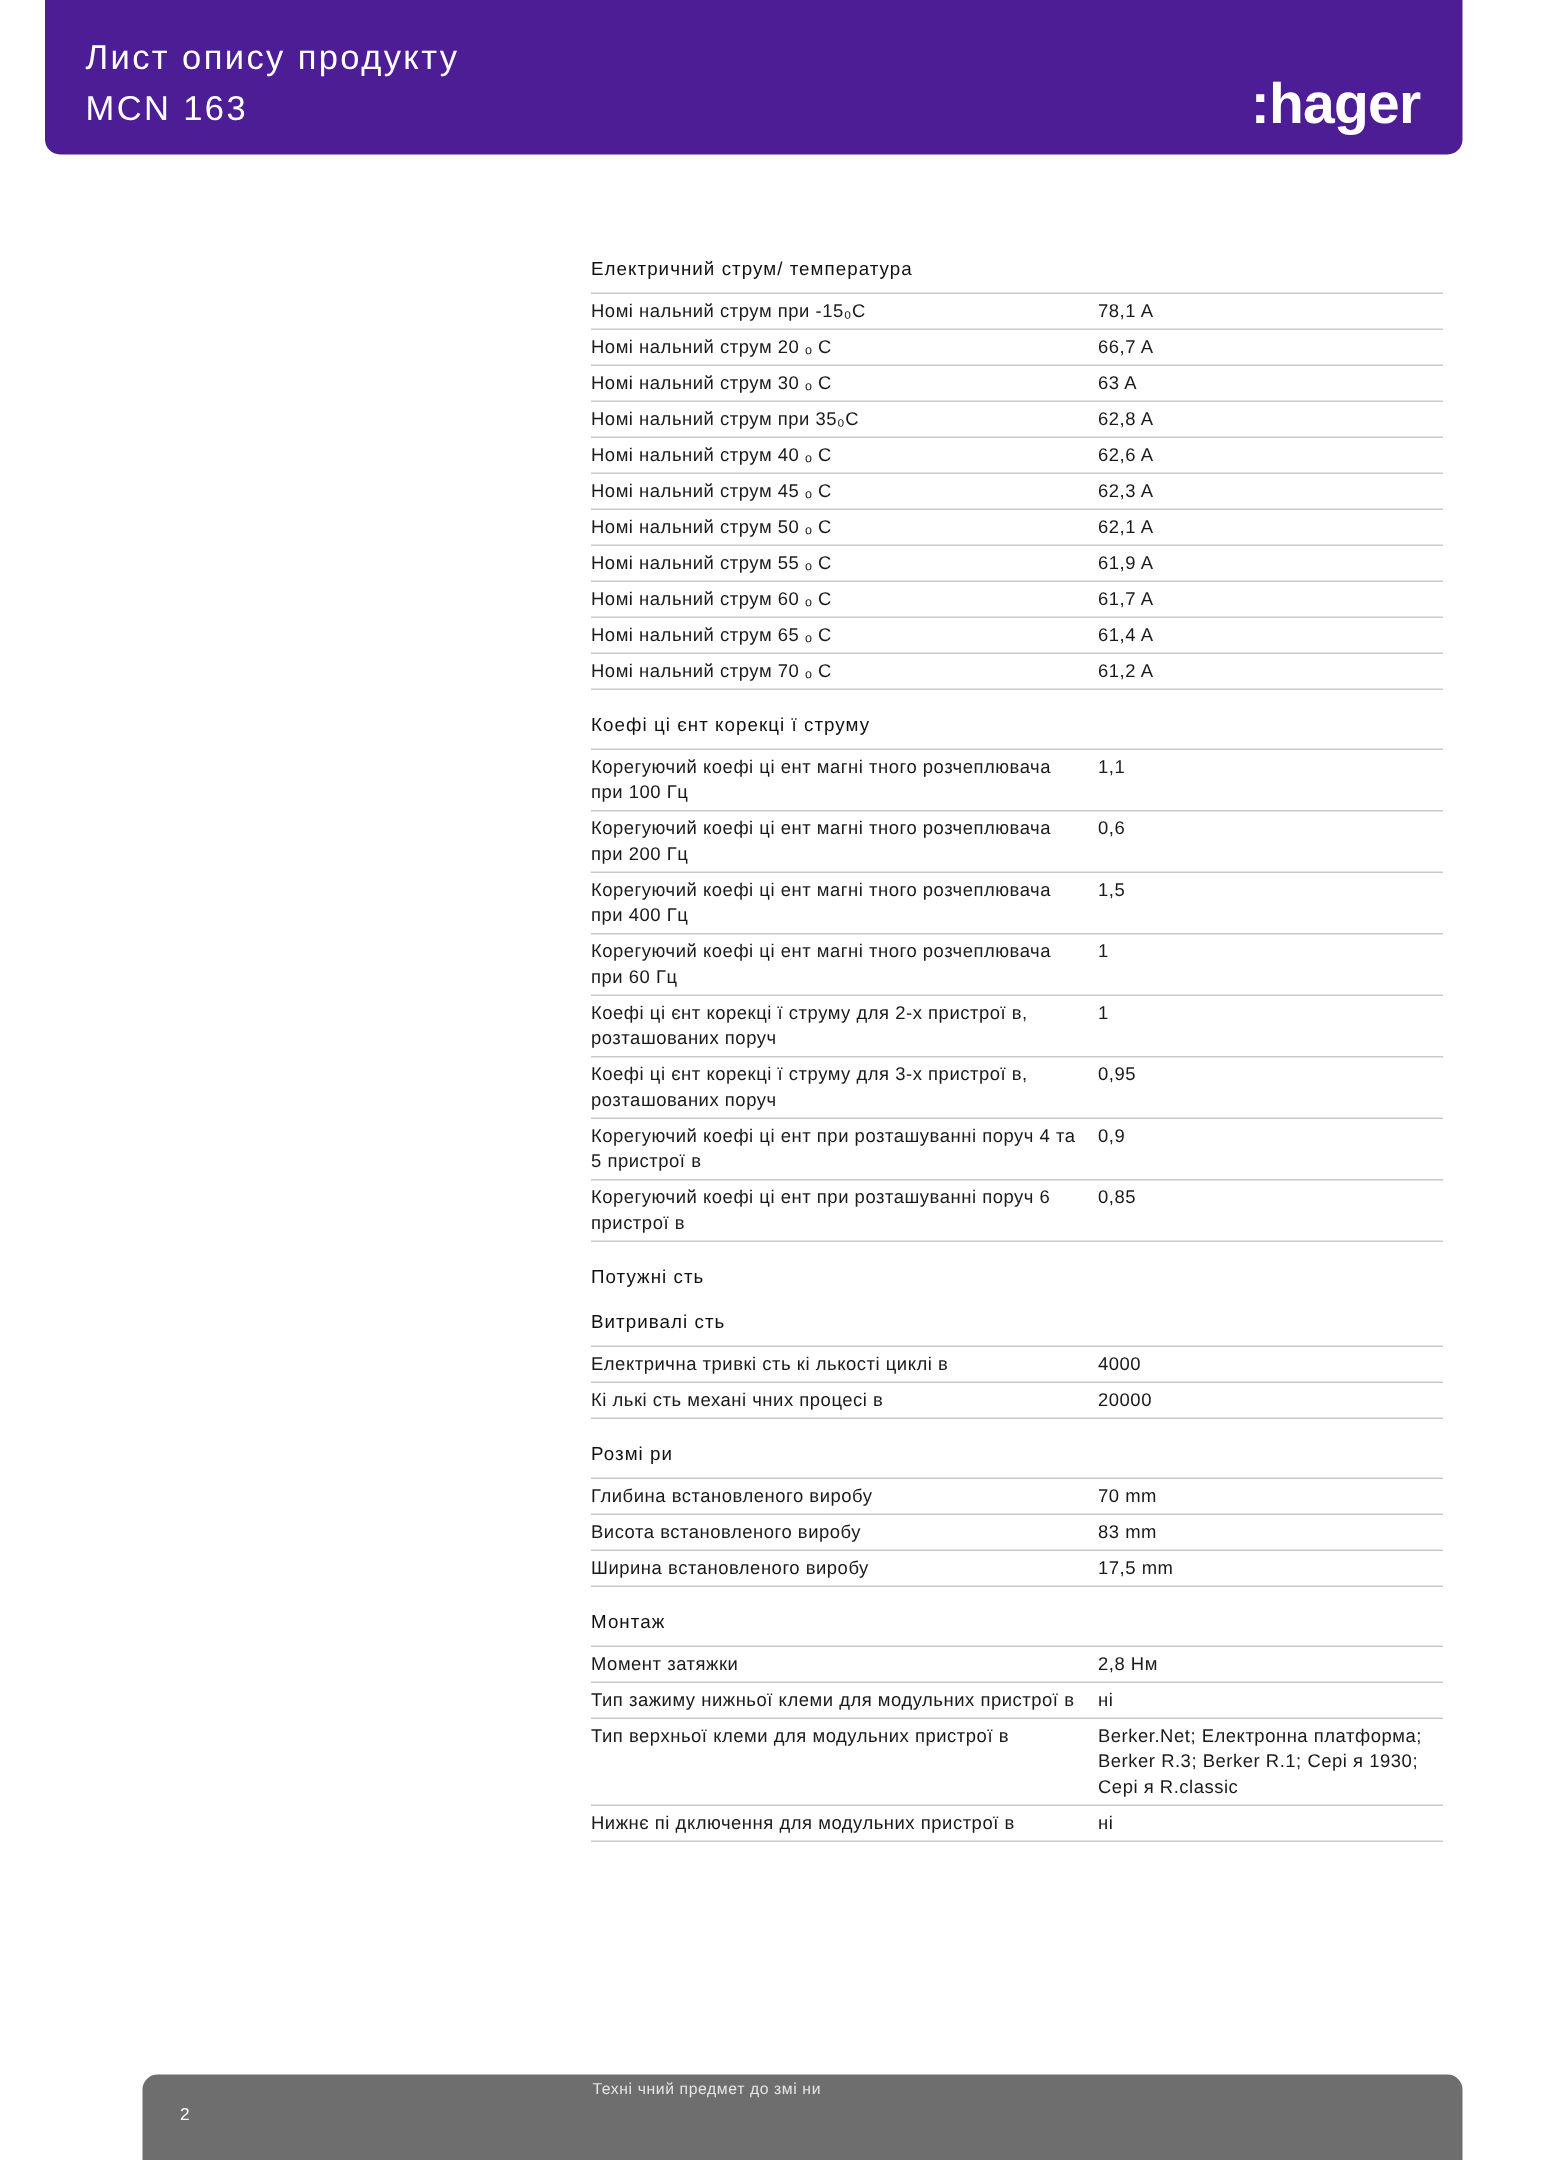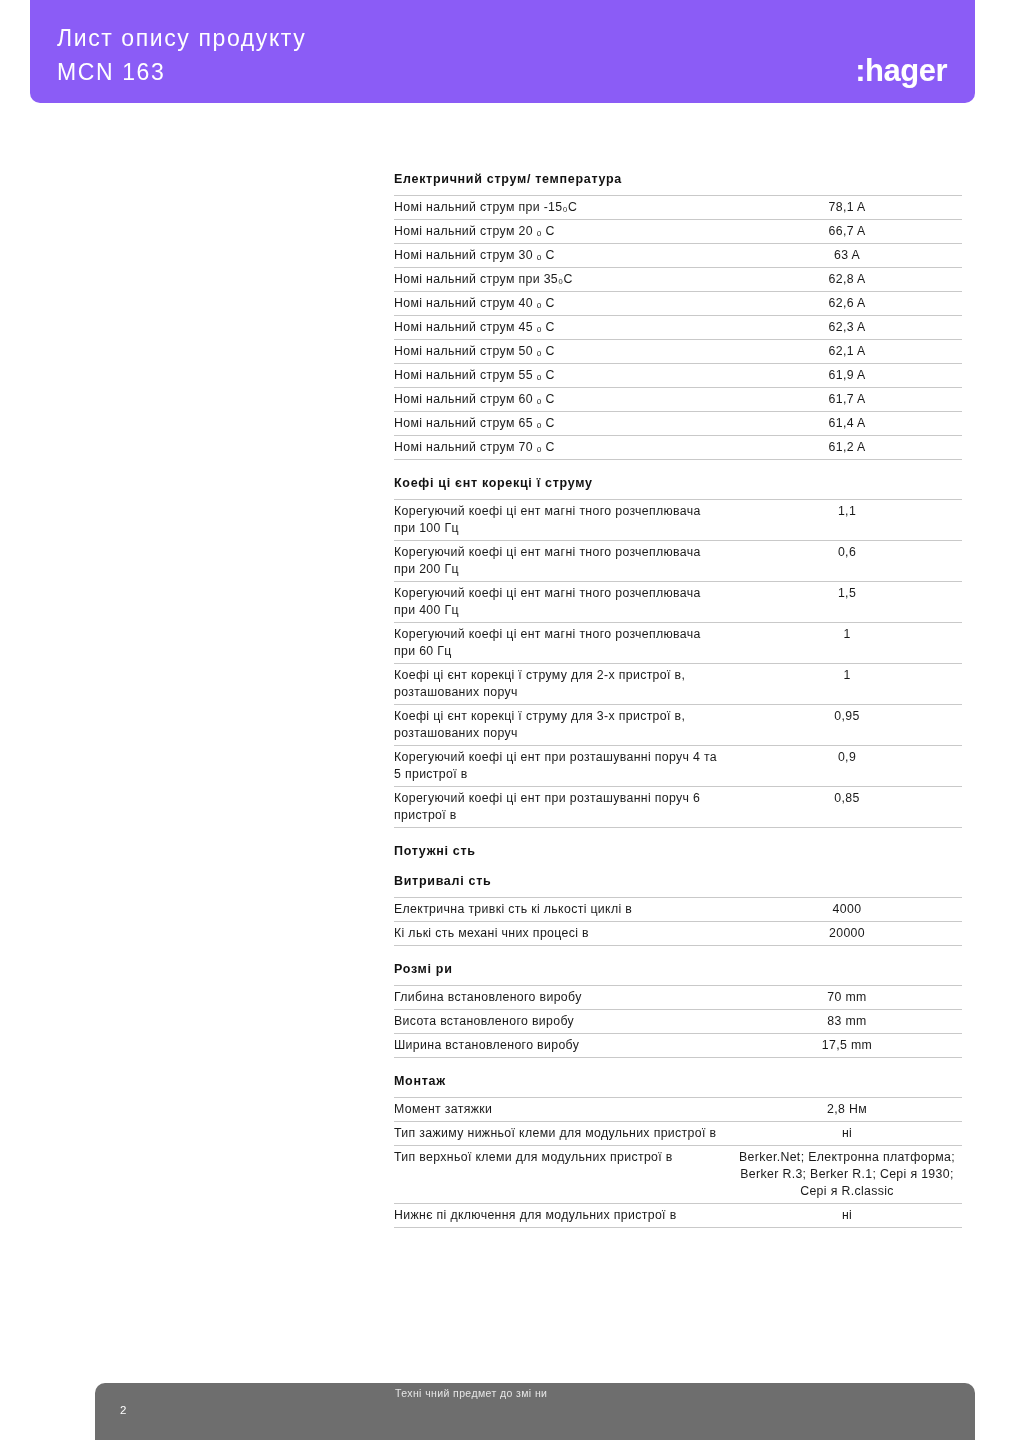--- a/index.html
+++ b/index.html
@@ -16,21 +16,21 @@
     overflow: hidden;
   }
 
   
   .header {
     position: absolute;
     left: 30px;
     top: 0;
     width: 945px;
     height: 103px;
-    background: #8b5cf6;
+    background: #4c1d95;
     border-bottom-left-radius: 10px;
     border-bottom-right-radius: 10px;
   }
   .header-titles {
     position: absolute;
     left: 27px;
     top: 21px;
   }
   .header-title {
     font-size: 23px;
@@ -45,40 +45,40 @@
     letter-spacing: 1.6px;
     color: #ffffff;
     font-weight: 400;
     line-height: 34px;
     white-space: nowrap;
   }
   .brand-logo {
     position: absolute;
     right: 28px;
     top: 55px;
-    font-size: 31px;
+    font-size: 38px;
     font-weight: bold;
     color: #ffffff;
     letter-spacing: -0.5px;
     line-height: 31px;
   }
 
   
   .content {
     position: absolute;
     left: 394px;
     top: 172px;
     width: 560px;
   }
   .section {
     margin-bottom: 16px;
   }
   .section-title {
     font-size: 12.5px;
-    font-weight: bold;
+    font-weight: normal;
     color: #111;
     letter-spacing: 0.7px;
     margin-bottom: 9px;
   }
   table.spec {
     border-collapse: collapse;
     width: 560px;
     table-layout: fixed;
   }
   table.spec tr {
@@ -94,21 +94,20 @@
     vertical-align: top;
     line-height: 17px;
     letter-spacing: 0.35px;
   }
   table.spec td.label {
     width: 330px;
     padding-right: 8px;
   }
   table.spec td.value {
     width: 230px;
-    text-align: center;
   }
 
   
   .footer {
     position: absolute;
     left: 95px;
     top: 1383px;
     width: 880px;
     height: 57px;
     background: #6e6e6e;

